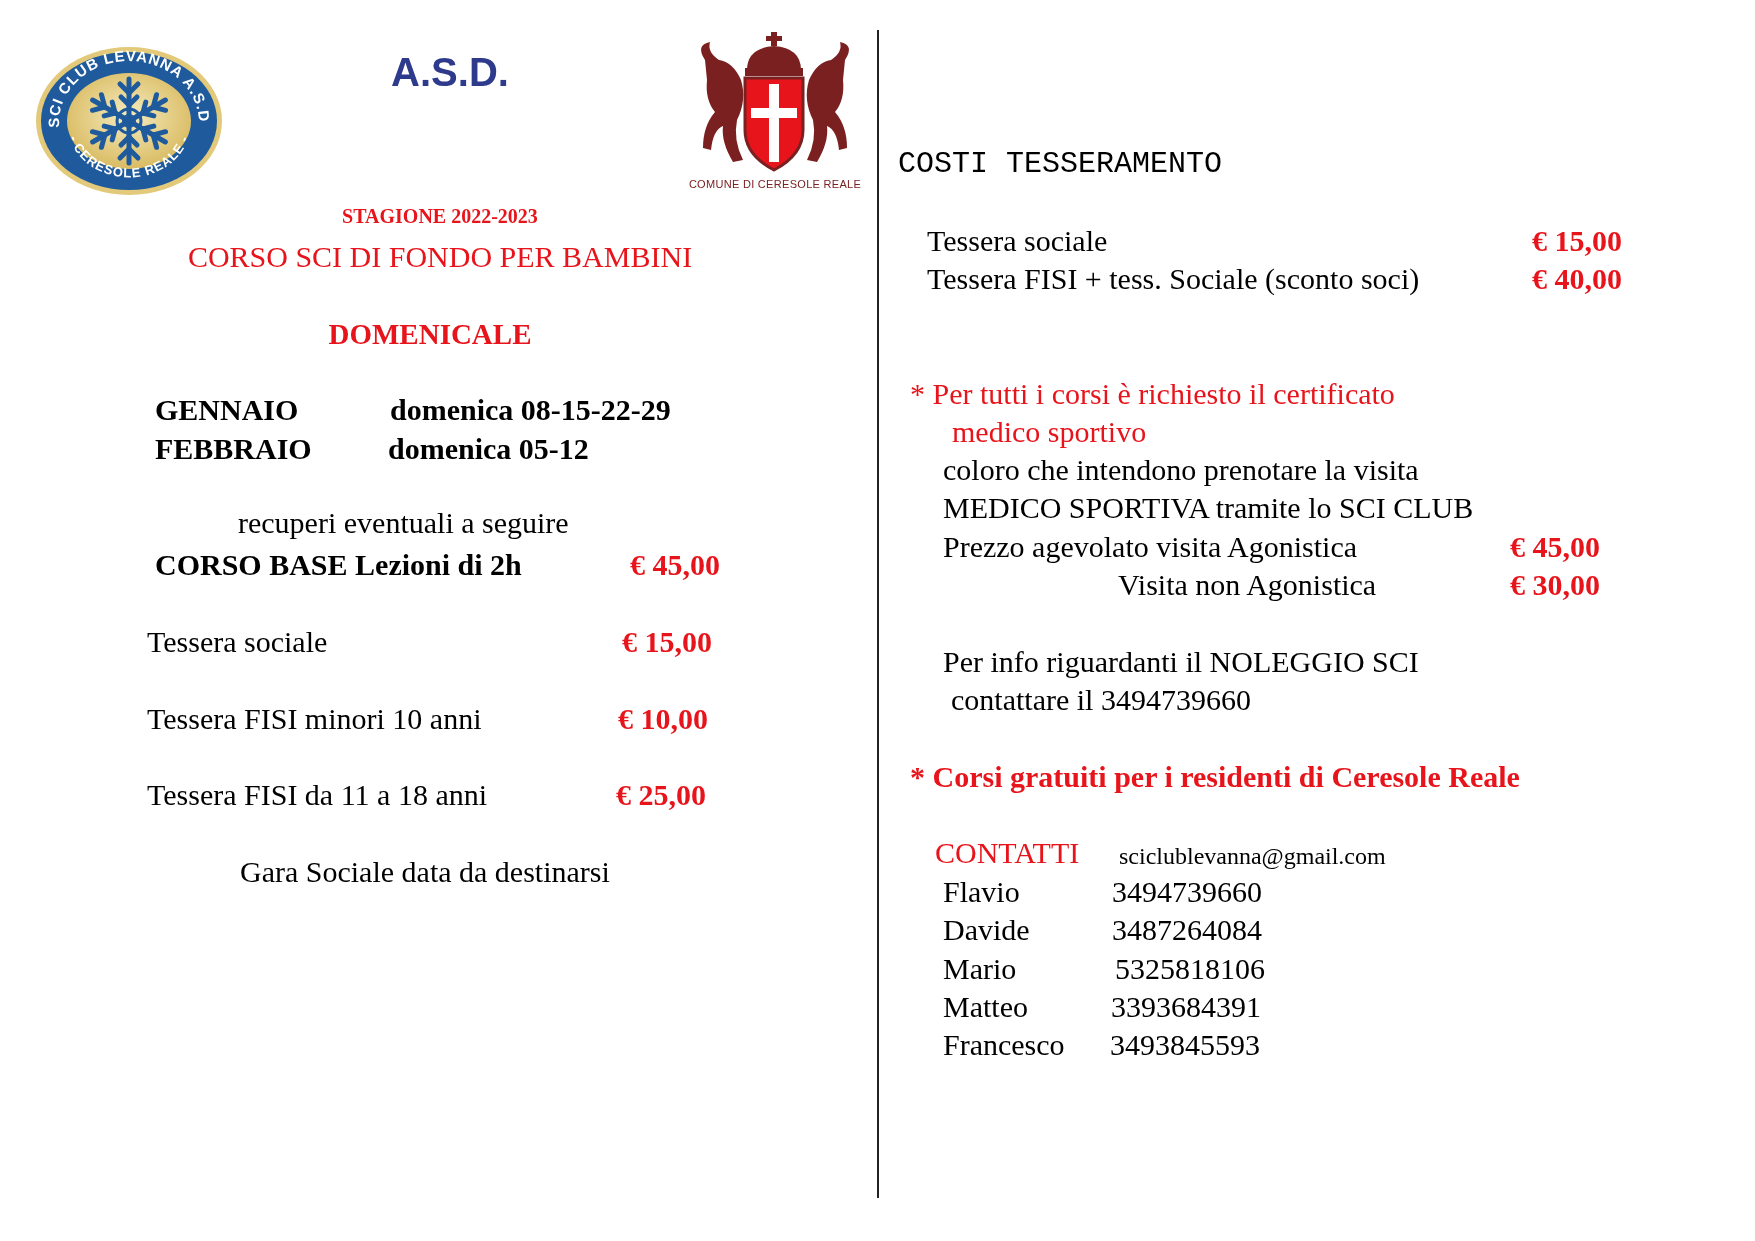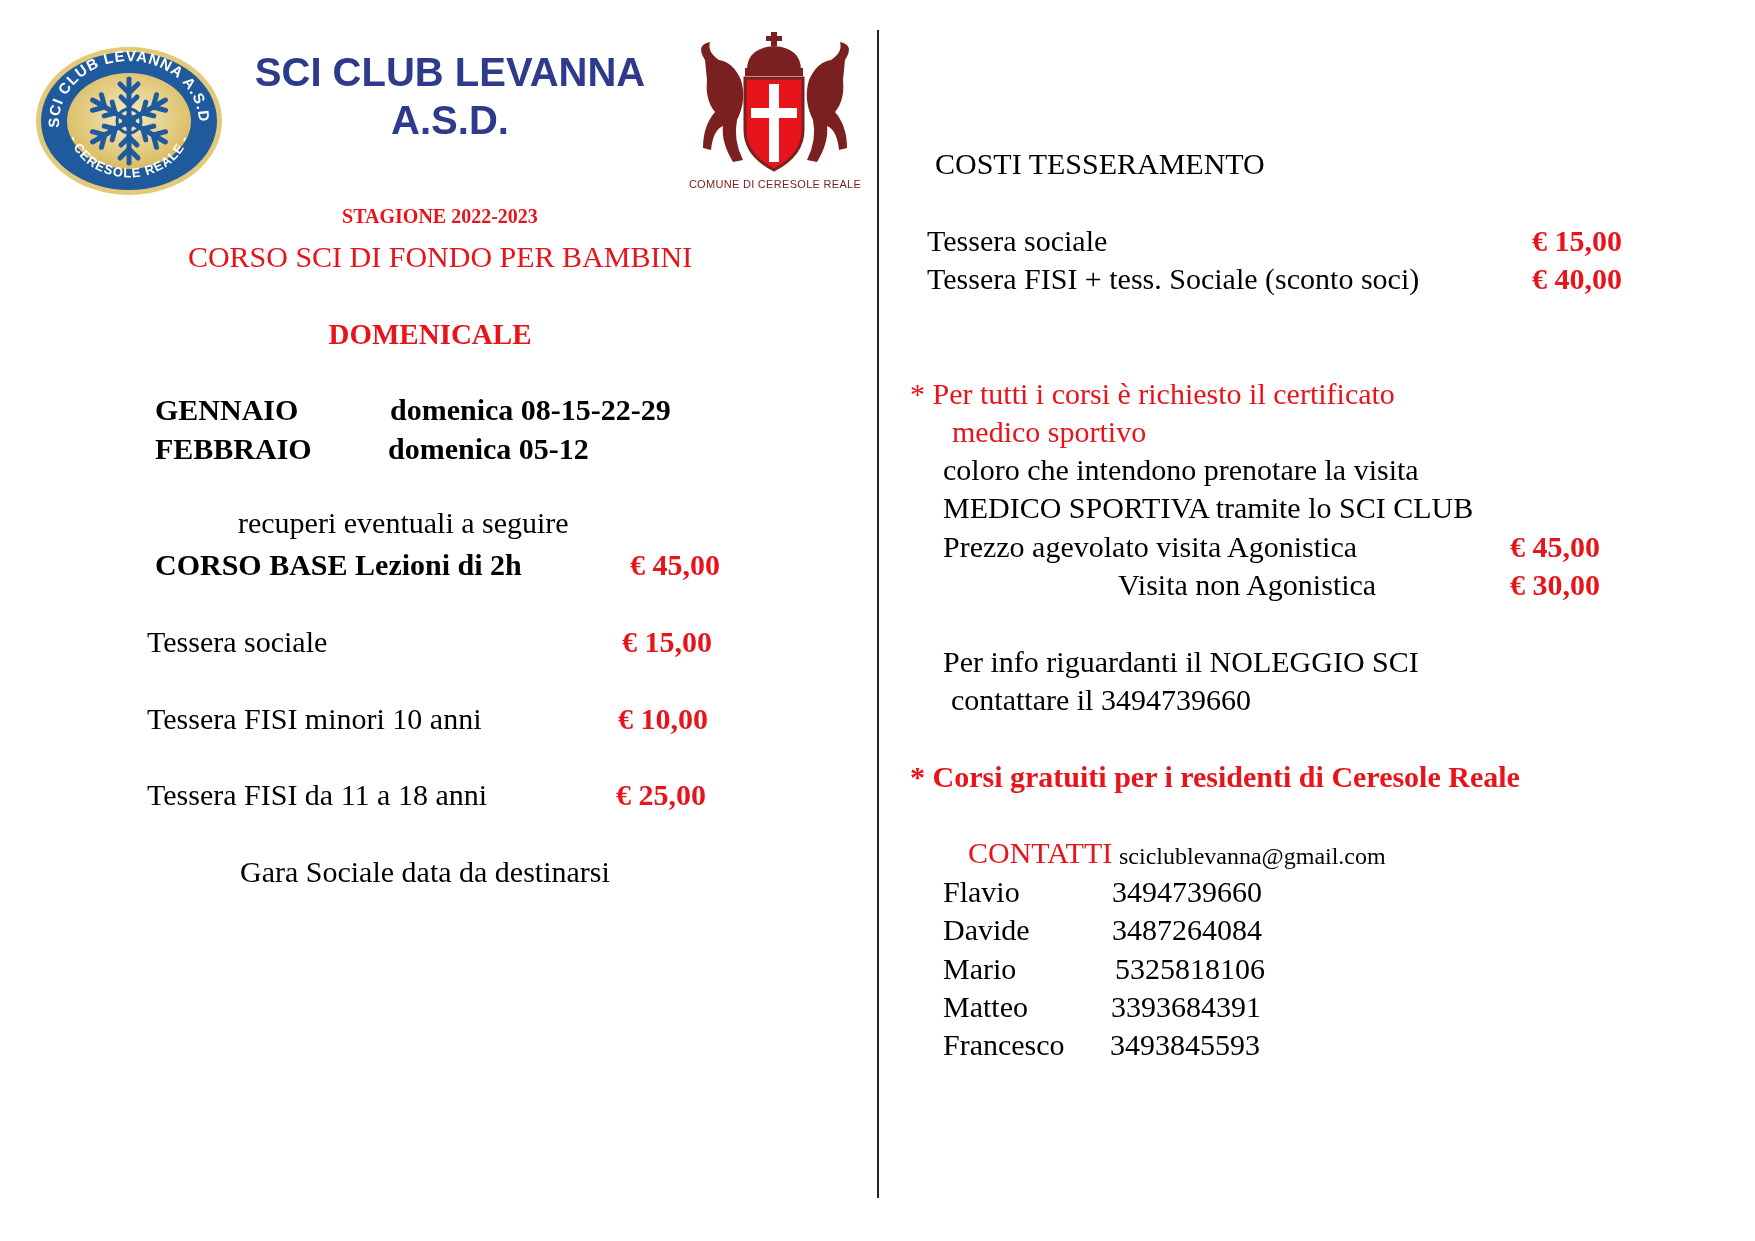--- a/index.html
+++ b/index.html
@@ -60,21 +60,20 @@
       <use href="#arm" transform="rotate(180)"></use>
       <use href="#arm" transform="rotate(240)"></use>
       <use href="#arm" transform="rotate(300)"></use>
       <circle cx="0" cy="0" r="12" stroke-width="3"></circle>
       <circle cx="0" cy="0" r="6" stroke-width="2"></circle>
     </g>
   </svg>
 </div>
 
 <div class="club-title">
-  <div>SCI CLUB LEVANNA</div>
   <div>A.S.D.</div>
 </div>
 
 <div class="logo-right">
   <svg width="180" height="150" viewBox="0 0 180 150">
 
     <rect x="86" y="2" width="6" height="14" fill="#7a2020"></rect>
     <rect x="81" y="6" width="16" height="5" fill="#7a2020"></rect>
     <path d="M62,40 Q62,18 89,16 Q116,18 116,40 Z" fill="#7a2020"></path>
     <rect x="60" y="38" width="58" height="8" fill="#7a2020"></rect>
@@ -106,42 +105,42 @@
 
 <div class="abs f30" style="left:147px; top:625px;">Tessera sociale</div>
 <div class="abs bold f30 red" style="left:622px; top:625px;">€ 15,00</div>
 <div class="abs f30" style="left:147px; top:702px;">Tessera FISI minori 10 anni</div>
 <div class="abs bold f30 red" style="left:618px; top:702px;">€ 10,00</div>
 <div class="abs f30" style="left:147px; top:778px;">Tessera FISI da 11 a 18 anni</div>
 <div class="abs bold f30 red" style="left:616px; top:778px;">€ 25,00</div>
 
 <div class="abs f30" style="left:240px; top:855px;">Gara Sociale data da destinarsi</div>
 
-<div class="abs f30" style="left:935px; top:147px;">COSTI TESSERAMENTO</div>
+<div class="abs f30" style="left:898px; top:147px;font-family:Liberation Mono, monospace;">COSTI TESSERAMENTO</div>
 
 <div class="abs f30" style="left:927px; top:224px;">Tessera sociale</div>
 <div class="abs bold f30 red" style="left:1532px; top:224px;">€ 15,00</div>
 <div class="abs f30" style="left:927px; top:262px;">Tessera FISI + tess. Sociale  (sconto soci)</div>
 <div class="abs bold f30 red" style="left:1532px; top:262px;">€ 40,00</div>
 
 <div class="abs f30 red" style="left:910px; top:377px;">* Per tutti i corsi è richiesto il certificato</div>
 <div class="abs f30 red" style="left:952px; top:415px;">medico sportivo</div>
 <div class="abs f30" style="left:943px; top:453px;">coloro che intendono prenotare la visita</div>
 <div class="abs f30" style="left:943px; top:491px;">MEDICO SPORTIVA tramite lo SCI CLUB</div>
 <div class="abs f30" style="left:943px; top:530px;">Prezzo agevolato visita Agonistica</div>
 <div class="abs bold f30 red" style="left:1510px; top:530px;">€ 45,00</div>
 <div class="abs f30" style="left:1118px; top:568px;">Visita non Agonistica</div>
 <div class="abs bold f30 red" style="left:1510px; top:568px;">€ 30,00</div>
 
 <div class="abs f30" style="left:943px; top:645px;">Per info riguardanti il NOLEGGIO SCI</div>
 <div class="abs f30" style="left:951px; top:683px;">contattare il 3494739660</div>
 
 <div class="abs bold f30 red" style="left:910px; top:760px;">* Corsi gratuiti per i residenti di Ceresole Reale</div>
 
-<div class="abs f30 red" style="left:935px; top:836px;margin-left:33px;">CONTATTI</div>
+<div class="abs f30 red" style="left:935px; top:836px;">CONTATTI</div>
 <div class="abs" style="left:1119px; top:843px; font-size:24px;">sciclublevanna@gmail.com</div>
 
 <div class="abs f30" style="left:943px; top:875px;">Flavio</div>
 <div class="abs f30" style="left:1112px; top:875px;">3494739660</div>
 <div class="abs f30" style="left:943px; top:913px;">Davide</div>
 <div class="abs f30" style="left:1112px; top:913px;">3487264084</div>
 <div class="abs f30" style="left:943px; top:952px;">Mario</div>
 <div class="abs f30" style="left:1115px; top:952px;">5325818106</div>
 <div class="abs f30" style="left:943px; top:990px;">Matteo</div>
 <div class="abs f30" style="left:1111px; top:990px;">3393684391</div>

